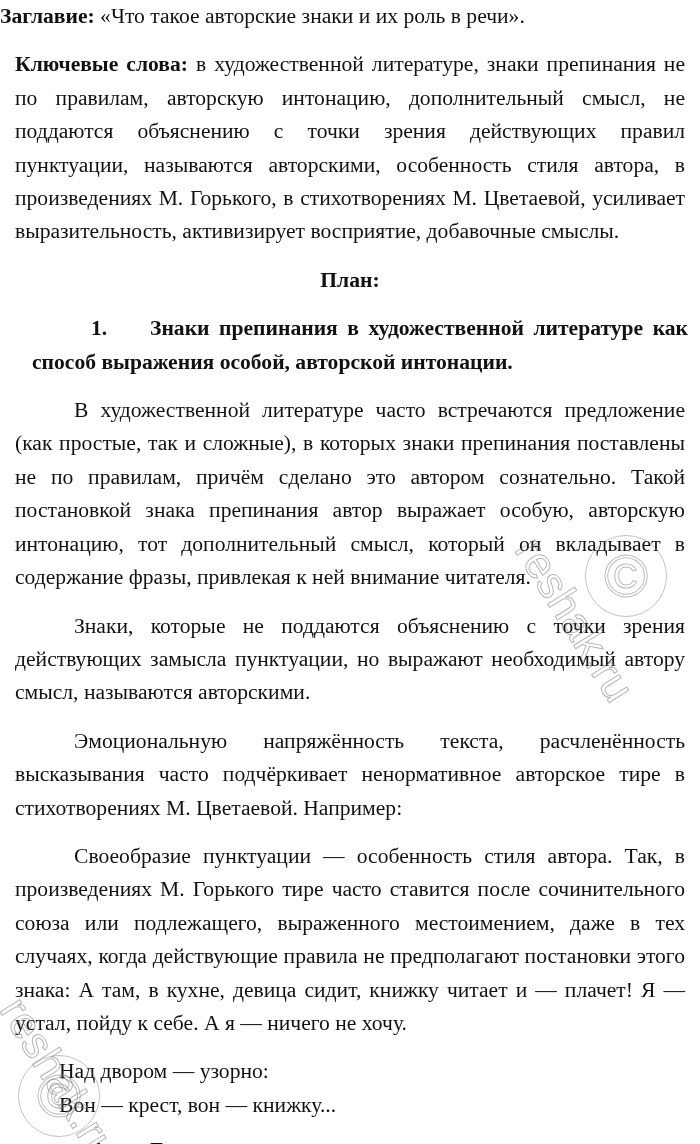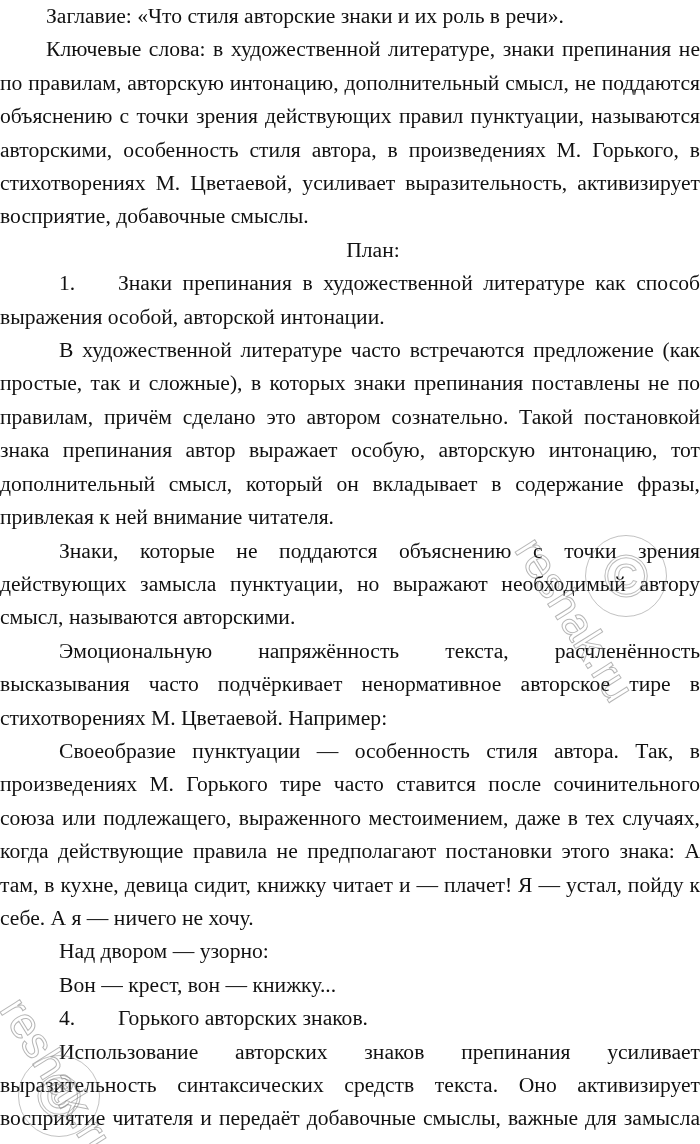--- a/index.html
+++ b/index.html
@@ -19,39 +19,40 @@
       position: absolute;
       left: 0;
       top: 0;
       width: 700px;
       padding: 0 0 0 0;
       box-sizing: border-box;
       font-size: 21.6px;
       line-height: 33.4px;
     }
     .p {
-      margin: 0;
+      margin: 15px;
       text-align: justify;
       text-align-last: left;
       hyphens: none;
     }
     .indent { text-indent: 59px; }
-    .b { font-weight: normal; padding-left: 46px; }
+    .b { font-weight: bold; }
     .center { text-align: left; text-align-last: center; }
     .title-line {
       display: flex;
       justify-content: space-between;
       white-space: nowrap;
     }
     .plan-item {
-      margin: 0;
+      margin: 12px;
       text-align: justify;
       text-align-last: left;
-      font-weight: normal;
+      font-weight: bold;
       text-indent: 59px;
+      padding-left: 20px;
     }
     .plan-num {
       display: inline-block;
       width: 59px;
       text-indent: 0;
     }
     .verse {
       margin: 0;
       padding-left: 59px;
       text-align: left;
@@ -78,21 +79,21 @@
       -webkit-text-stroke: 1px rgba(120,120,120,0.5);
       font-family: "Liberation Sans", "DejaVu Sans", sans-serif;
     }
   </style>
 </head>
 <body>
 
 <div class="page">
 
   <div class="title-line">
-    <span><span class="b">Заглавие:</span><span> «Что стиля авторские знаки и их роль в речи».</span></span>
+    <span><span class="b">Заглавие:</span><span> «Что такое авторские знаки и их роль в речи».</span></span>
   </div>
 
   <p class="p"><span class="b">Ключевые слова:</span><span> в художественной литературе, знаки препинания не по правилам, авторскую интонацию, дополнительный смысл, не поддаются объяснению с точки зрения действующих правил пунктуации, называются авторскими, особенность стиля автора, в произведениях М. Горького, в стихотворениях М. Цветаевой, усиливает выразительность, активизирует восприятие, добавочные смыслы.</span></p>
 
   <p class="p b center">План:</p>
 
   <p class="plan-item"><span class="plan-num">1.</span><span>Знаки препинания в художественной литературе как способ выражения особой, авторской интонации.</span></p>
   <p class="p indent">В художественной литературе часто встречаются предложение (как простые, так и сложные), в которых знаки препинания поставлены не по правилам, причём сделано это автором сознательно. Такой постановкой знака препинания автор выражает особую, авторскую интонацию, тот дополнительный смысл, который он вкладывает в содержание фразы, привлекая к ней внимание читателя.</p>
 
   <p class="p indent">Знаки, которые не поддаются объяснению с точки зрения действующих замысла пунктуации, но выражают необходимый автору смысл, называются авторскими.</p>

